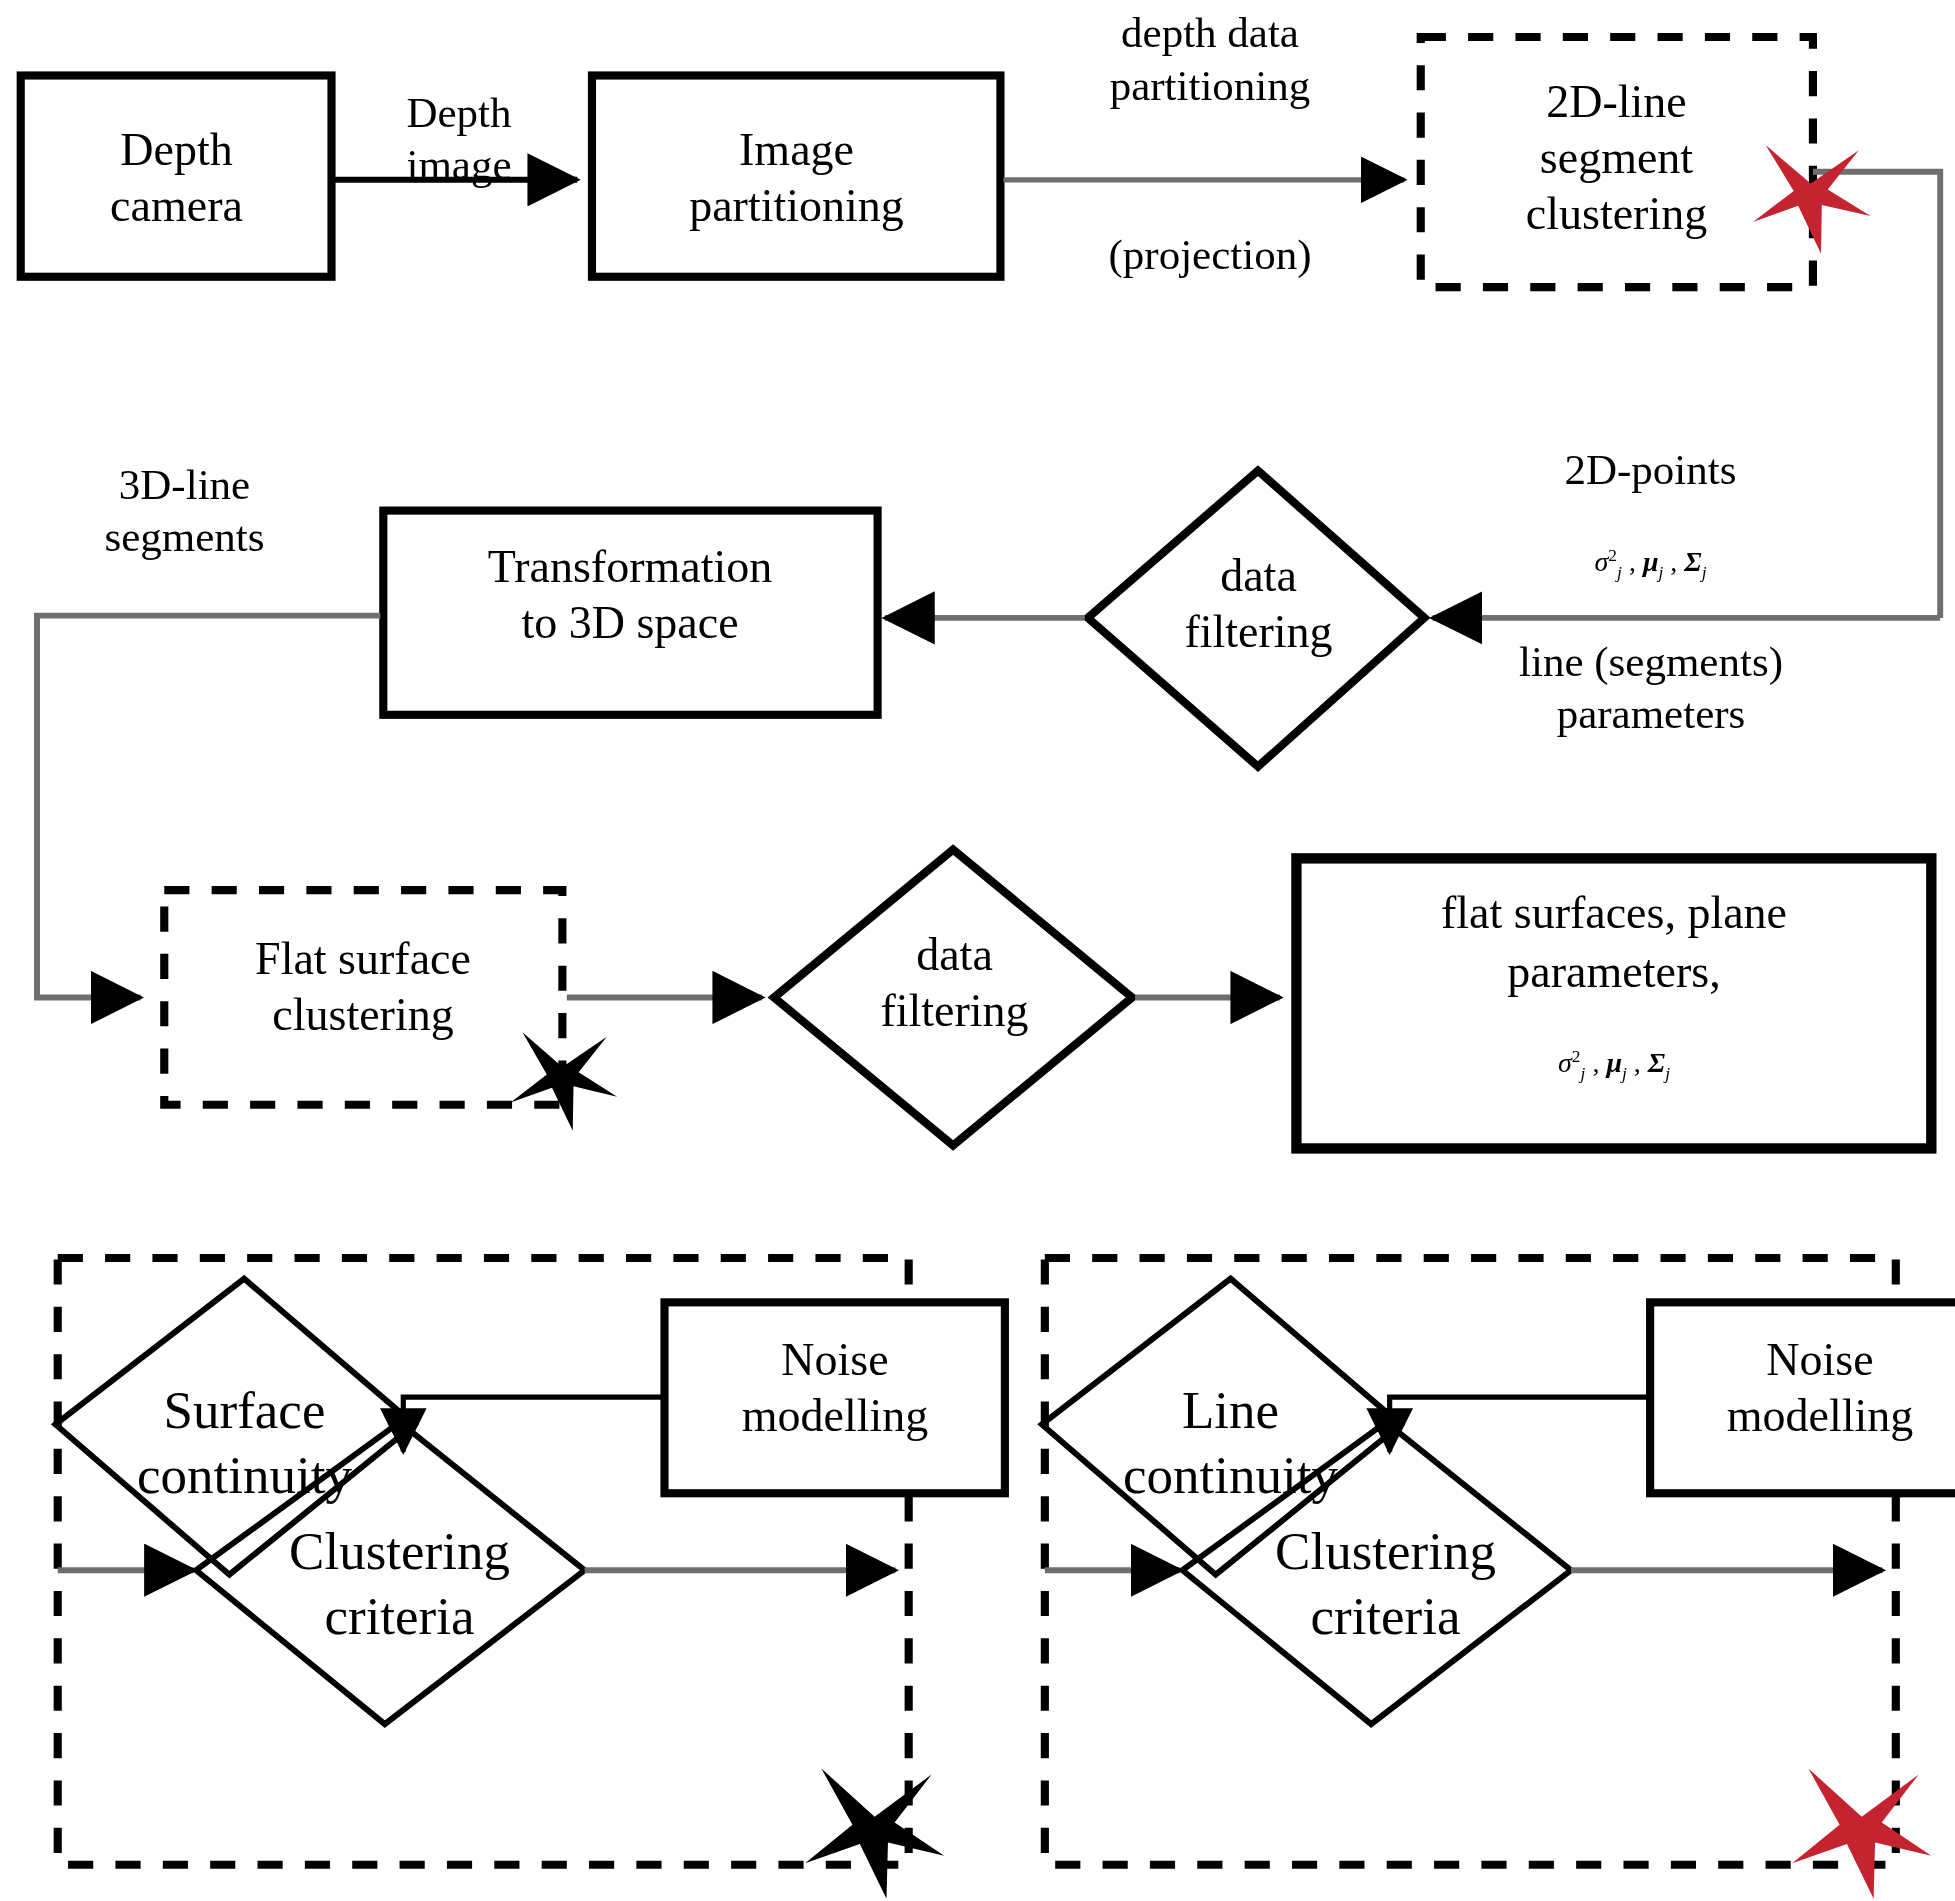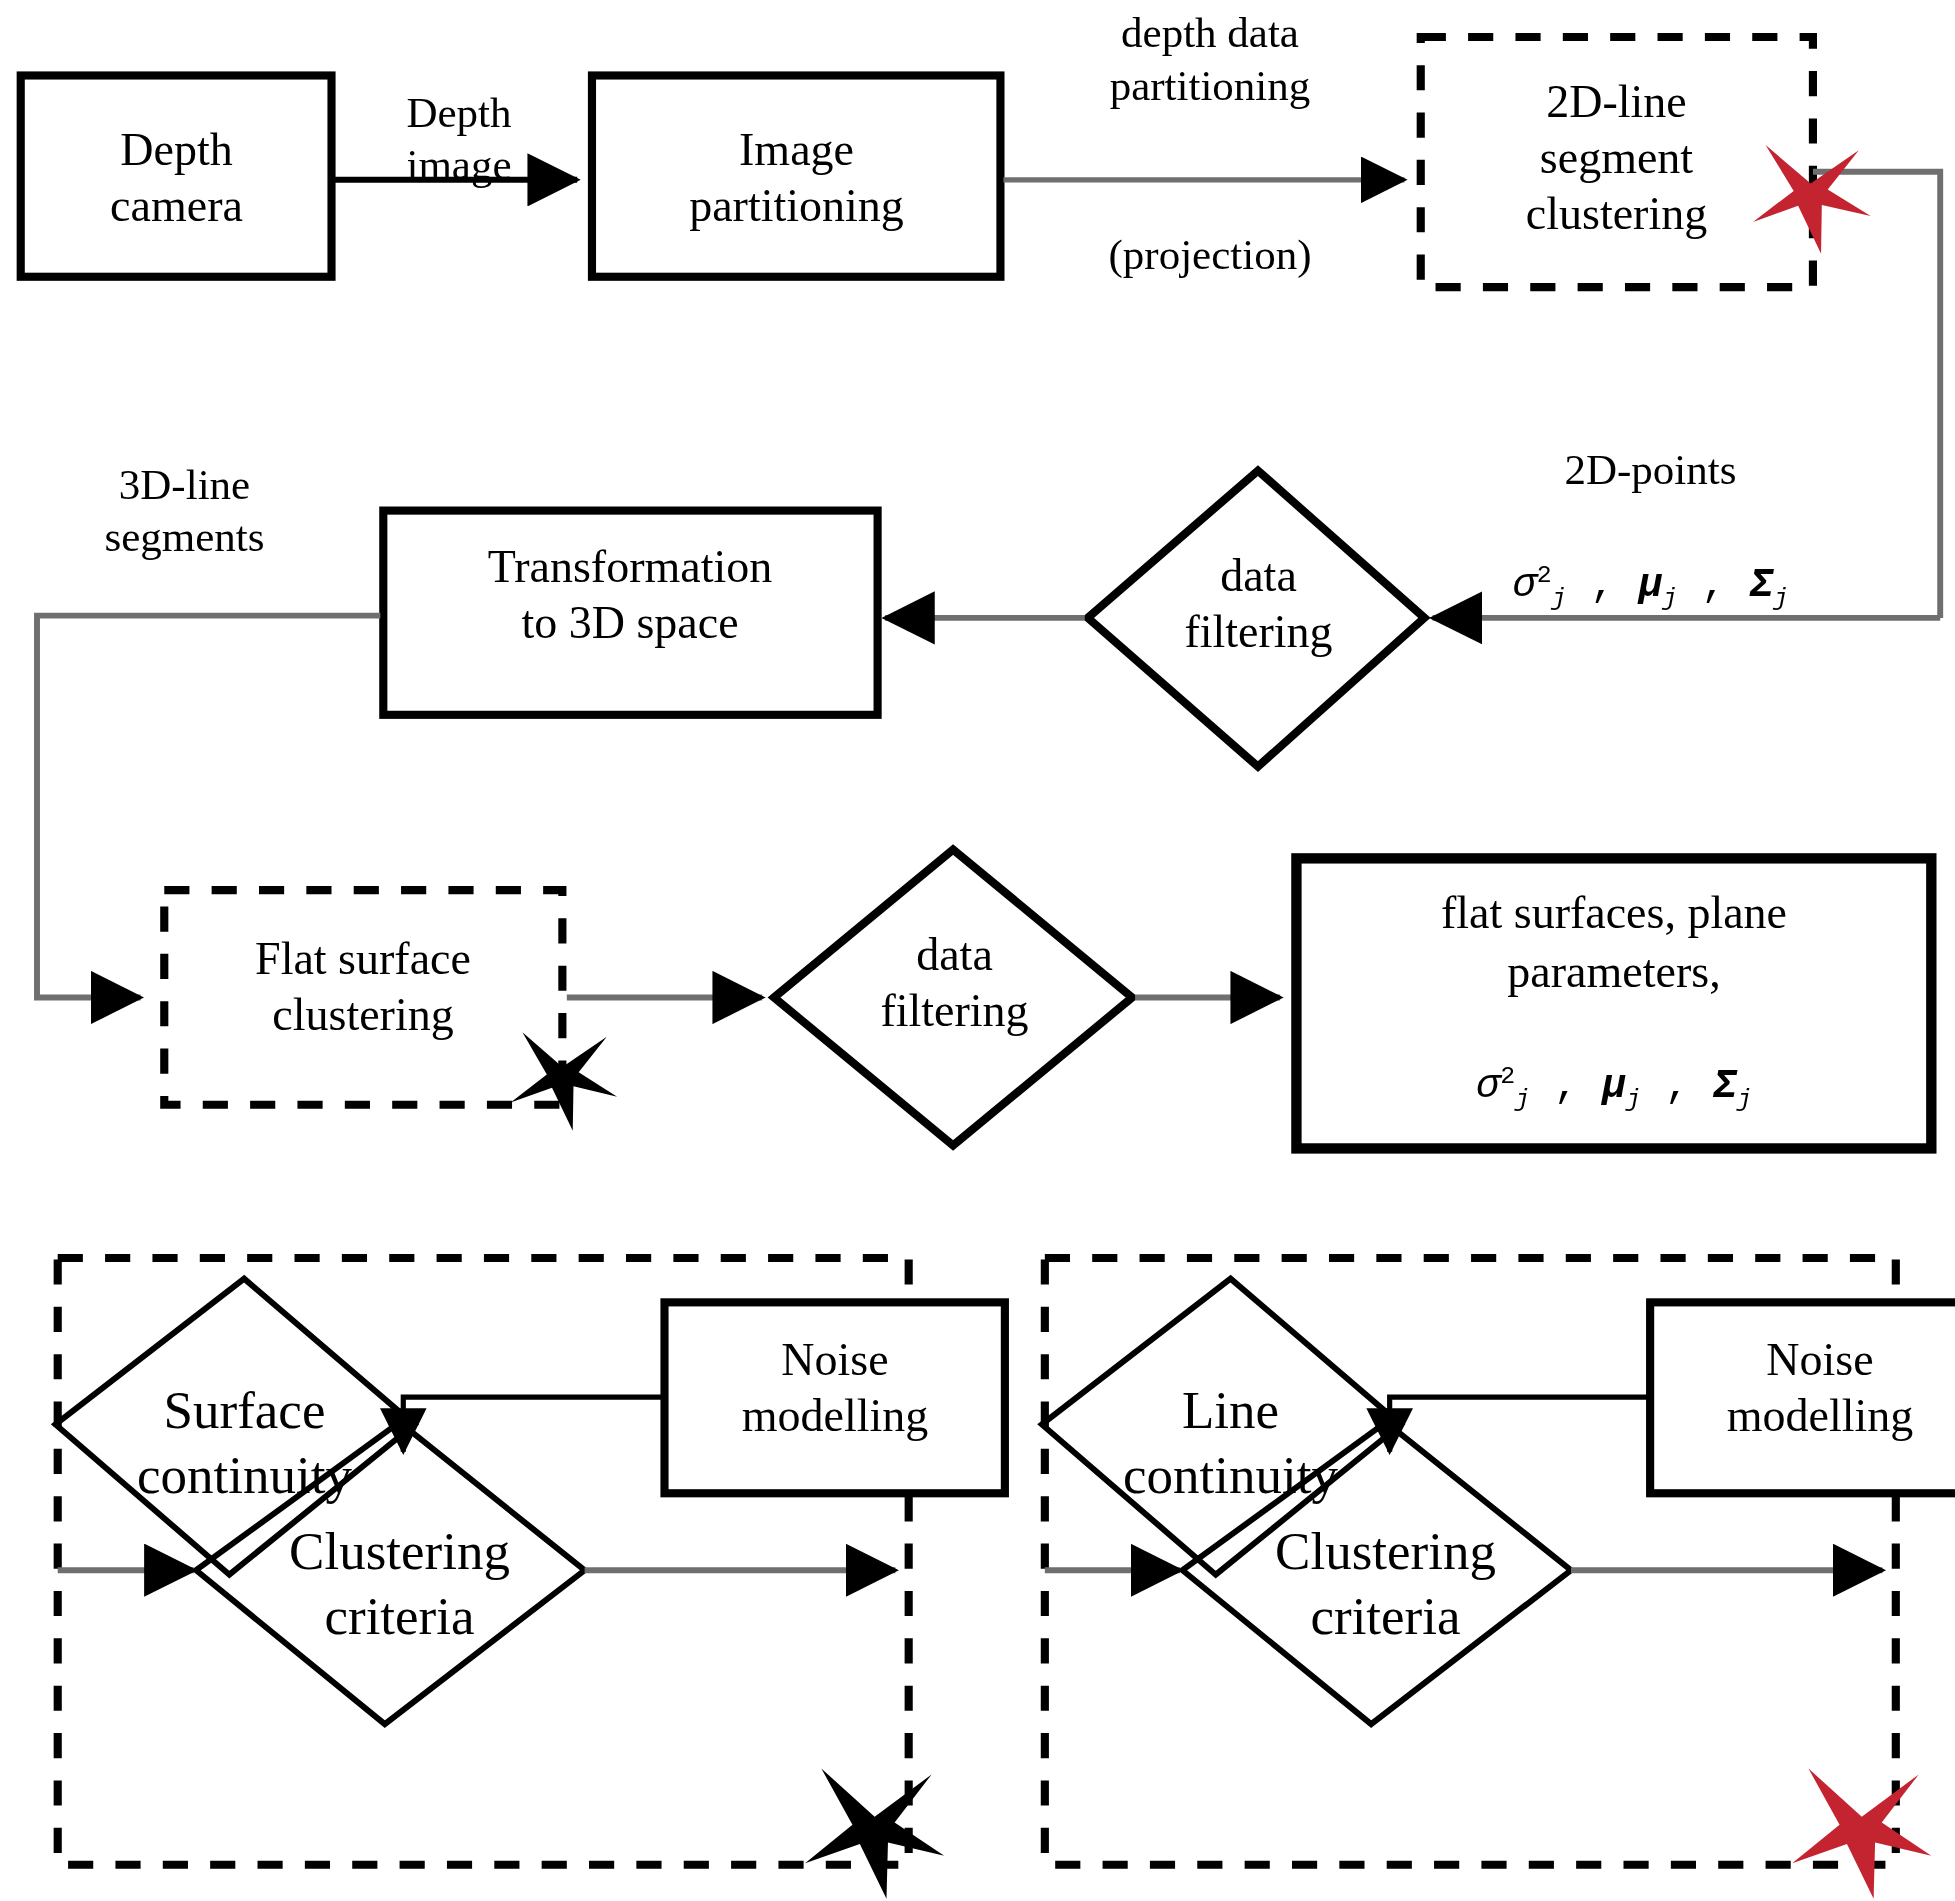--- a/index.html
+++ b/index.html
@@ -27,21 +27,21 @@
     font-family: "Liberation Serif", "DejaVu Serif", serif;
     color: #000000;
     text-align: center;
     line-height: 1.22;
     white-space: pre-line;
     pointer-events: none;
   }
   .lbl-node   { font-size: 46px; }
   .lbl-edge   { font-size: 43px; }
   .lbl-small  { font-size: 53px; }
-  .mathline   { font-size: 40px; font-family: Liberation Mono, monospace; }
+  .mathline   { font-size: 28px; font-family: Liberation Serif, serif; }
   .mathline i { font-style: italic; }
   .mathline b { font-style: italic; font-weight: bold; }
   sup.sq { font-size: 0.62em; vertical-align: super; }
   sub.jj { font-size: 0.62em; vertical-align: sub; font-style: italic; }
 </style>
 </head>
 <body>
 
 <div id="diagram-root">
 
@@ -158,20 +158,22 @@
 
   <div class="lbl lbl-node" style="left:1140px; top:548px; width:237px;">data
 filtering</div>
 
   <div class="lbl lbl-edge" style="left:1473px; top:444px; width:355px;">2D-points</div>
 
   <div class="lbl mathline" style="left:1473px; top:511px; width:355px;">
     <i>σ</i><sup class="sq">2</sup><sub class="jj">j</sub> , <b>μ</b><sub class="jj">j</sub> , <b>Σ</b><sub class="jj">j</sub>
   </div>
 
+  <div class="lbl lbl-edge" style="left:1451px; top:636px; width:400px;">line (segments)
+parameters</div>
 
   <div class="lbl lbl-node" style="left:164px; top:931px; width:398px;text-align:center;">Flat surface
 clustering</div>
 
   <div class="lbl lbl-node" style="left:836px; top:927px; width:237px;">data
 filtering</div>
 
   <div class="lbl lbl-node" style="left:1310px; top:885px; width:608px;">flat surfaces, plane</div>
 
   <div class="lbl lbl-node" style="left:1310px; top:944px; width:608px;">parameters,</div>

